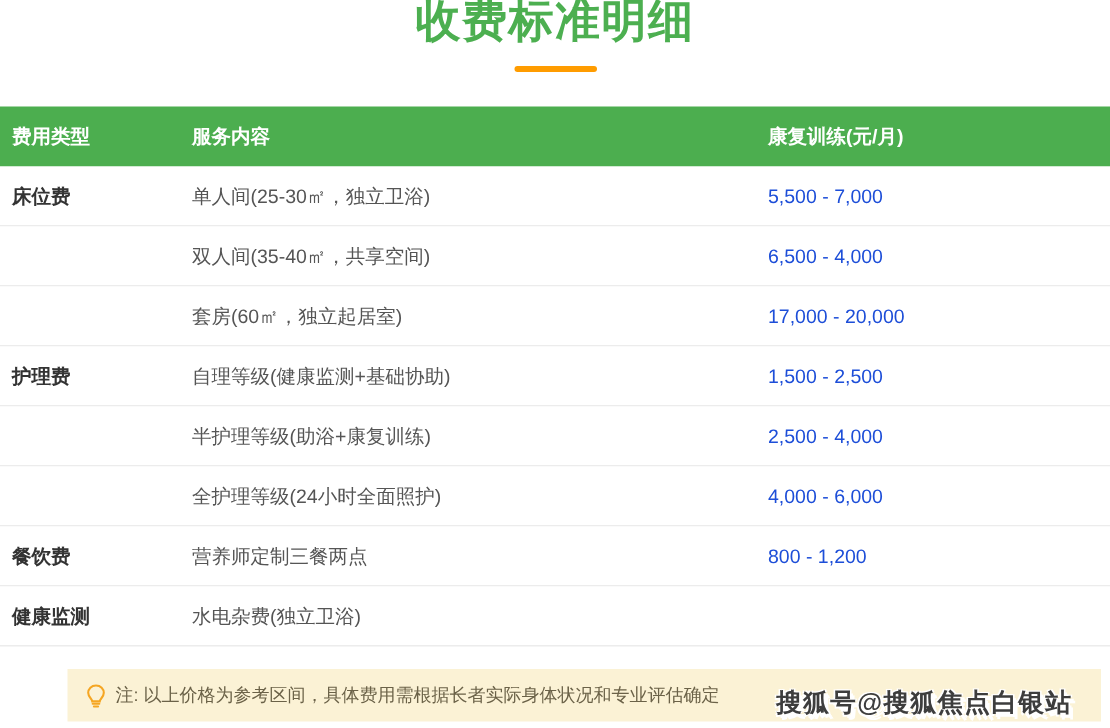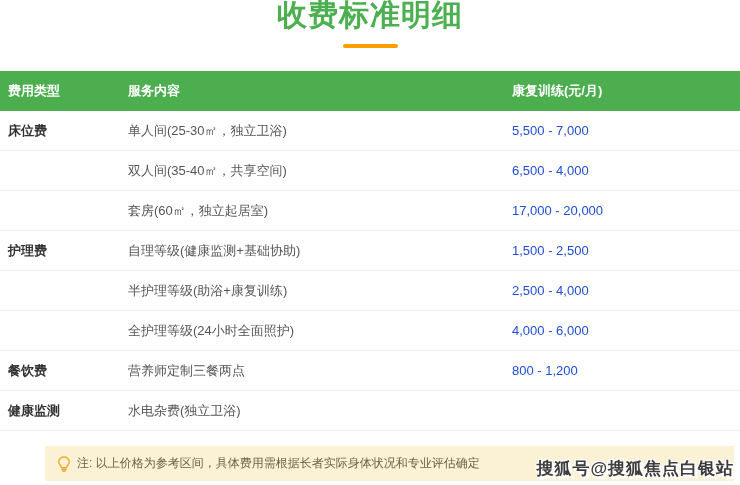--- a/index.html
+++ b/index.html
@@ -39,21 +39,21 @@
 
   .note-bar {
     position: absolute; left: 8px; right: 6px; top: 446px; height: 35px;
     background: #fbf2d5; display: flex; align-items: center;
     padding-left: 12px; font-size: 12px; color: #6b6248; margin-left: 37px;
   }
   .bulb-icon { width: 14px; height: 16px; margin-right: 6px; flex-shrink: 0; }
   .note-text { white-space: nowrap; }
 
   .watermark {
-    position: absolute; right: 6px; top: 457px;
+    position: absolute; right: 25px; top: 457px;
     font-size: 17px; font-weight: bold; color: #3d3d3d;
     letter-spacing: 1px; white-space: nowrap;
     text-shadow:
       -1px -1px 0 #ffffff, 1px -1px 0 #ffffff,
       -1px 1px 0 #ffffff, 2px 2px 0 #ffffff, 3px 3px 0 #ffffff;
   }
 </style>
 </head>
 <body>
 

